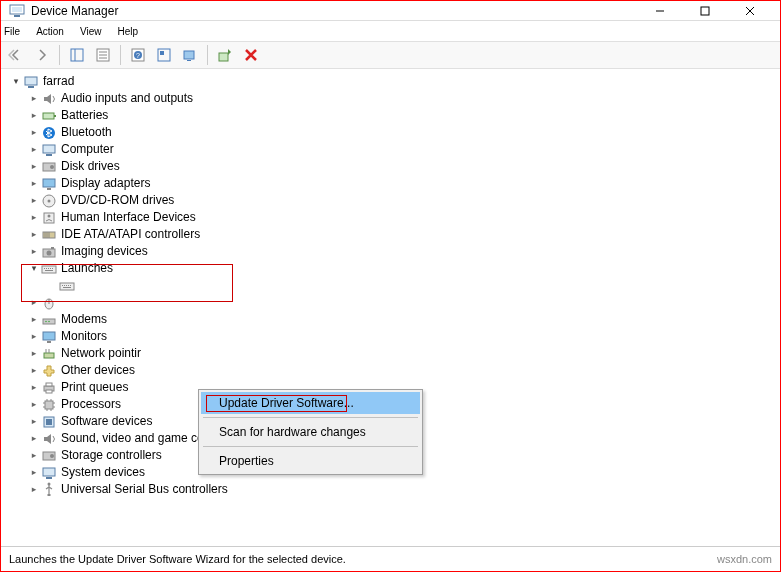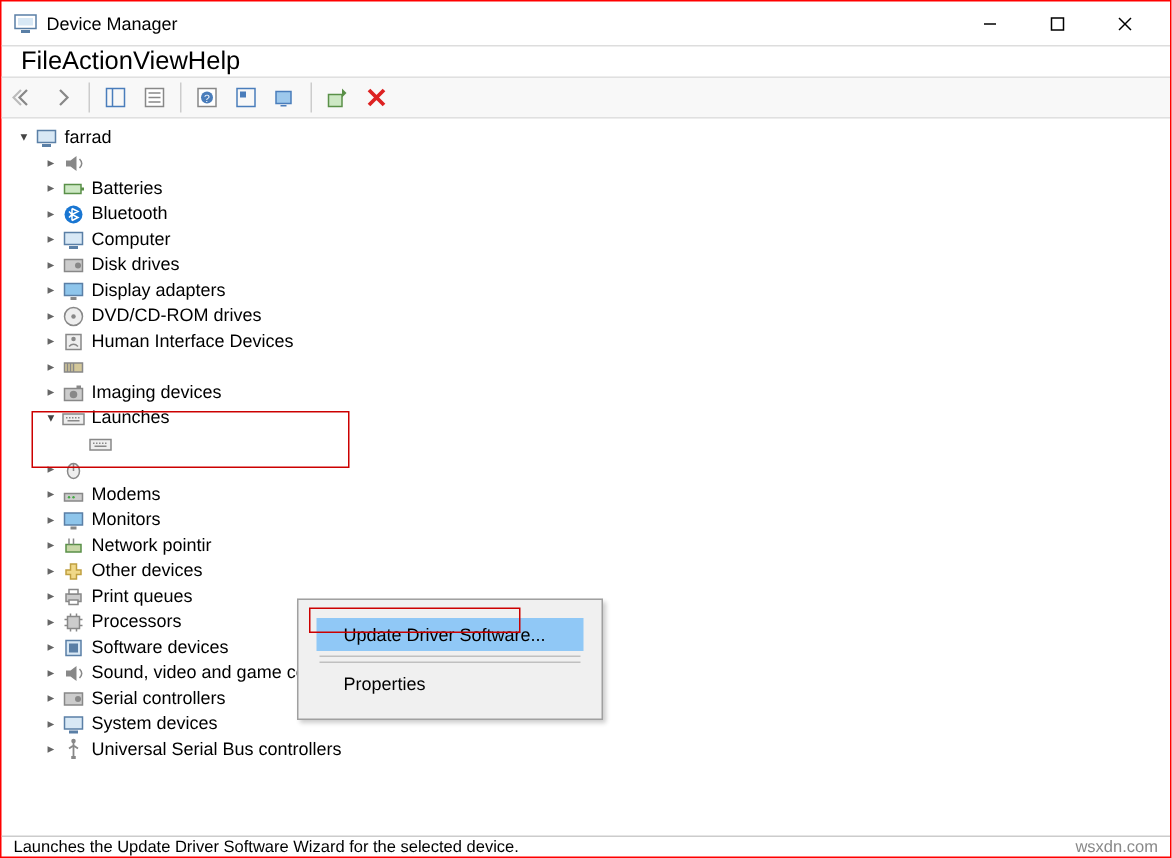--- a/index.html
+++ b/index.html
@@ -1,43 +1,43 @@
 <!DOCTYPE html>
 <html><head>
 <meta charset="utf-8">
 <style>
 * { margin: 0; padding: 0; box-sizing: border-box; font-family: "Segoe UI", Tahoma, sans-serif; }
 body { background: #fff; width: 781px; height: 572px; border: 1px solid red; position: relative; overflow: hidden; }
-.titlebar { height: 30px; display: flex; align-items: center; padding: 0 8px; border-bottom: 1px solid #ddd; }
+.titlebar { height: 20px; display: flex; align-items: center; padding: 0 8px; border-bottom: 1px solid #ddd; }
 .titlebar .icon { width: 16px; height: 16px; margin-right: 6px; }
 .titlebar .title { font-size: 12px; flex: 1; }
 .winbtns { display: flex; }
 .winbtn { width: 45px; height: 28px; display: flex; align-items: center; justify-content: center; font-size: 14px; }
-.menubar { height: 20px; display: flex; align-items: center; padding: 0 13px; font-size: 17px; }
+.menubar { height: 20px; display: flex; align-items: center; padding: 0 3px; font-size: 10px; gap: 16px; }
 .menubar span { cursor: default; }
 .toolbar { height: 28px; display: flex; align-items: center; padding: 0 4px; gap: 4px; border-top: 1px solid #e0e0e0; border-bottom: 1px solid #e0e0e0; background: #f8f8f8; }
 .tbtn { width: 22px; height: 22px; display: flex; align-items: center; justify-content: center; }
 .sep { width: 1px; height: 20px; background: #ccc; margin: 0 2px; }
 .tree { padding: 4px 0 4px 8px; font-size: 12px; height: 464px; overflow: auto; position: relative; }
 .node { display: flex; align-items: center; height: 17px; line-height: 17px; white-space: nowrap; }
 .arrow { width: 14px; display: inline-flex; justify-content: center; color: #666; font-size: 9px; }
 .arrow.down { color: #444; }
 .nicon { width: 16px; height: 16px; margin: 0 4px 0 0; display: inline-flex; align-items: center; justify-content: center; }
 .indent0 { padding-left: 0px; }
 .indent1 { padding-left: 18px; }
 .indent2 { padding-left: 36px; }
 .highlight-box { position: absolute; border: 1px solid #c00; pointer-events: none; }
 .hl1 { left: 20px; top: 195px; width: 212px; height: 38px; }
 .hl2 { left: 205px; top: 326px; width: 141px; height: 17px; }
-.ctxmenu { position: absolute; left: 197px; top: 320px; width: 204px; background: #f0f0f0; border: 1px solid #a0a0a0; box-shadow: 2px 2px 3px rgba(0,0,0,0.2); padding: 12px; font-size: 12px; }
+.ctxmenu { position: absolute; left: 197px; top: 320px; width: 225px; background: #f0f0f0; border: 1px solid #a0a0a0; box-shadow: 2px 2px 3px rgba(0,0,0,0.2); padding: 2px; font-size: 12px; }
 .ctxitem { padding: 4px 18px; }
 .ctxitem.hl { background: #90c8f6; }
 .ctxsep { height: 1px; background: #c0c0c0; margin: 3px 2px; }
 .ctxitem.bold { font-weight: normal; }
-.statusbar { position: absolute; bottom: 0; left: 0; right: 0; height: 14px; border-top: 1px solid #ccc; display: flex; align-items: center; padding: 0 8px; font-size: 11px; justify-content: space-between; }
+.statusbar { position: absolute; bottom: 0; left: 0; right: 0; height: 25px; border-top: 1px solid #ccc; display: flex; align-items: center; padding: 0 8px; font-size: 11px; justify-content: space-between; }
 svg { display: block; }
 </style>
 </head>
 <body>
 
 <div class="titlebar">
   <span class="icon">
     <svg width="16" height="16" viewBox="0 0 16 16">
         <rect x="1" y="2" width="14" height="9" fill="#fff" stroke="#5a7fa6"></rect>
         <rect x="3" y="4" width="10" height="5" fill="#d8e8f5"></rect>
@@ -147,20 +147,21 @@
 
   <div id="tree-items">
       <div class="node indent1">
         <span class="arrow">▸</span>
         <span class="nicon">
           <svg width="16" height="16">
             <path d="M3 6 L6 6 L10 3 L10 13 L6 10 L3 10 Z" fill="#888"></path>
             <path d="M12 5 Q15 8 12 11" fill="none" stroke="#888"></path>
           </svg>
         </span>
+        <span>Audio inputs and outputs</span>
       </div>
       <div class="node indent1">
         <span class="arrow">▸</span>
         <span class="nicon">
           <svg width="16" height="16">
             <rect x="2" y="5" width="11" height="6" fill="#cde8c4" stroke="#5a9048"></rect>
             <rect x="13" y="7" width="2" height="2" fill="#5a9048"></rect>
           </svg>
         </span>
         <span>Batteries</span>
@@ -229,20 +230,21 @@
       <div class="node indent1">
         <span class="arrow">▸</span>
         <span class="nicon">
           <svg width="16" height="16">
             <rect x="2" y="5" width="12" height="6" fill="#d4c89a" stroke="#888"></rect>
             <line x1="4" y1="5" x2="4" y2="11" stroke="#888"></line>
             <line x1="6" y1="5" x2="6" y2="11" stroke="#888"></line>
             <line x1="8" y1="5" x2="8" y2="11" stroke="#888"></line>
           </svg>
         </span>
+        <span>IDE ATA/ATAPI controllers</span>
       </div>
       <div class="node indent1">
         <span class="arrow">▸</span>
         <span class="nicon">
           <svg width="16" height="16">
             <rect x="2" y="5" width="12" height="8" fill="#ccc" stroke="#888"></rect>
             <circle cx="8" cy="9" r="2.5" fill="#888"></circle>
             <rect x="10" y="3" width="3" height="2" fill="#888"></rect>
           </svg>
         </span>
@@ -376,21 +378,21 @@
         <span>Sound, video and game controllers</span>
       </div>
       <div class="node indent1">
         <span class="arrow">▸</span>
         <span class="nicon">
           <svg width="16" height="16">
             <rect x="2" y="4" width="12" height="8" fill="#ccc" stroke="#888"></rect>
             <circle cx="11" cy="8" r="2" fill="#888"></circle>
           </svg>
         </span>
-        <span>Serial controllers</span>
+        <span>Storage controllers</span>
       </div>
       <div class="node indent1">
         <span class="arrow">▸</span>
         <span class="nicon">
           <svg width="16" height="16">
             <rect x="2" y="3" width="12" height="8" fill="#d8e8f5" stroke="#5a7fa6"></rect>
             <rect x="5" y="12" width="6" height="2" fill="#5a7fa6"></rect>
           </svg>
         </span>
         <span>System devices</span>
@@ -404,20 +406,21 @@
             <rect x="6.5" y="12" width="3" height="2" fill="#888"></rect>
           </svg>
         </span>
         <span>Universal Serial Bus controllers</span>
       </div>
     </div>
 
   <div class="ctxmenu">
     <div class="ctxitem hl">Update Driver Software...</div>
     <div class="ctxsep"></div>
+    <div class="ctxitem">Scan for hardware changes</div>
     <div class="ctxsep"></div>
     <div class="ctxitem bold">Properties</div>
   </div>
 
   <div class="highlight-box hl1"></div>
   <div class="highlight-box hl2"></div>
 </div>
 
 <div class="statusbar">
   <span>Launches the Update Driver Software Wizard for the selected device.</span>

